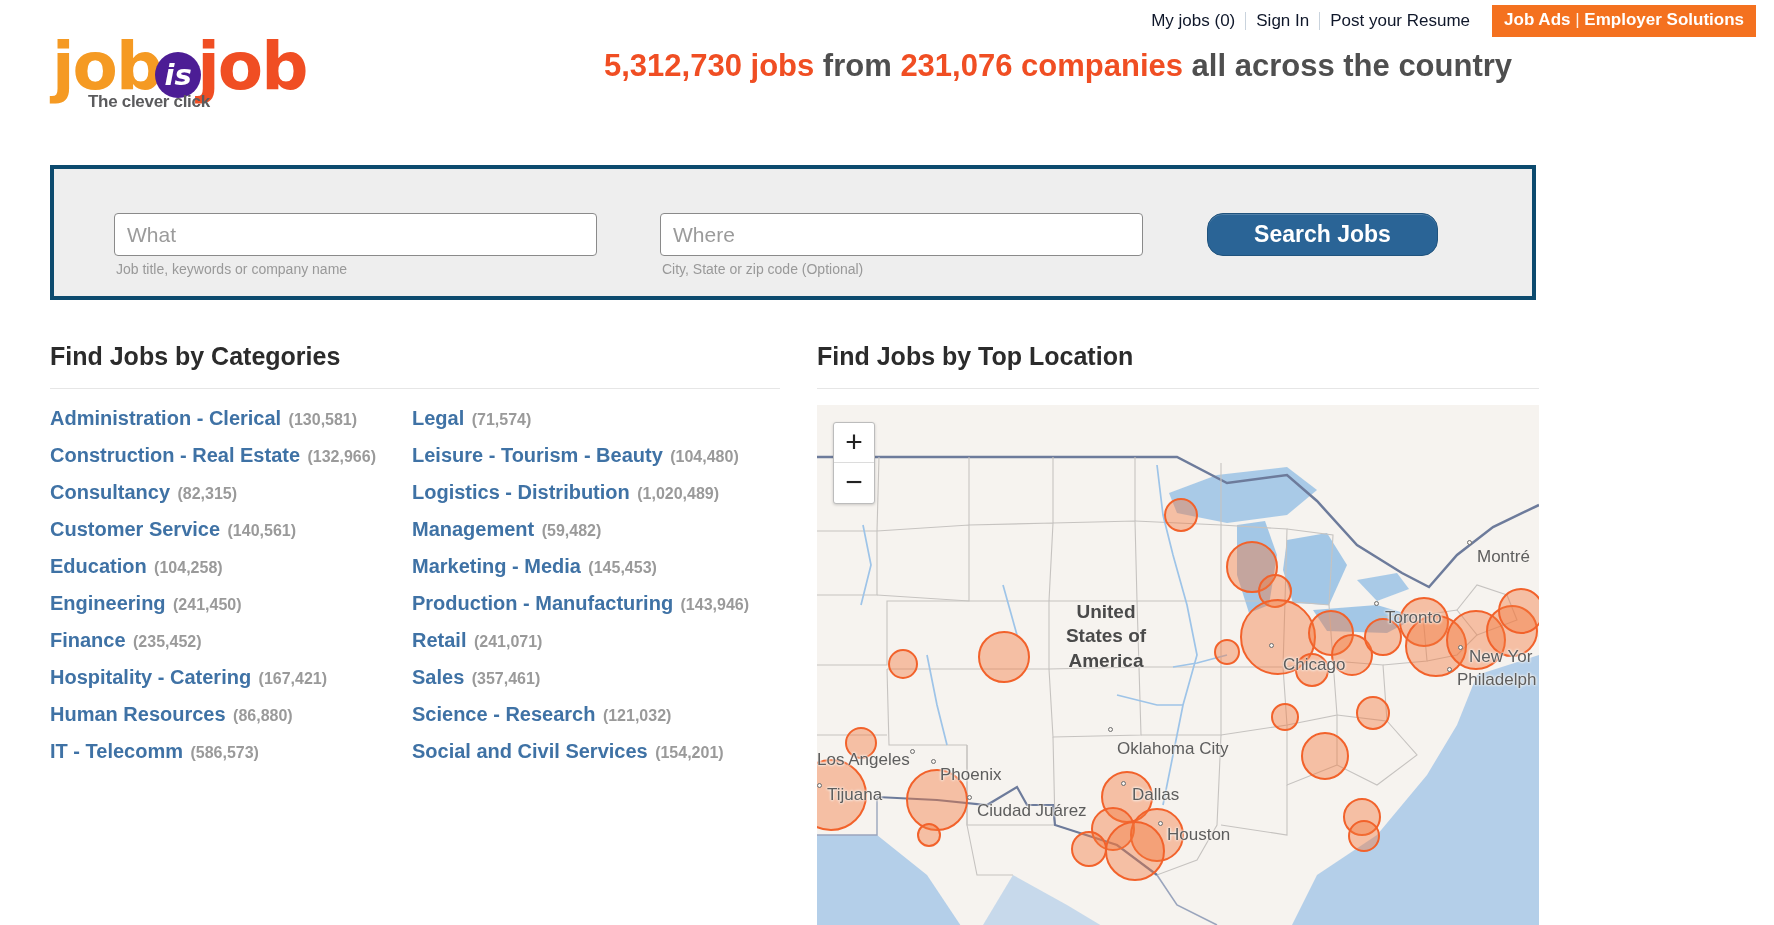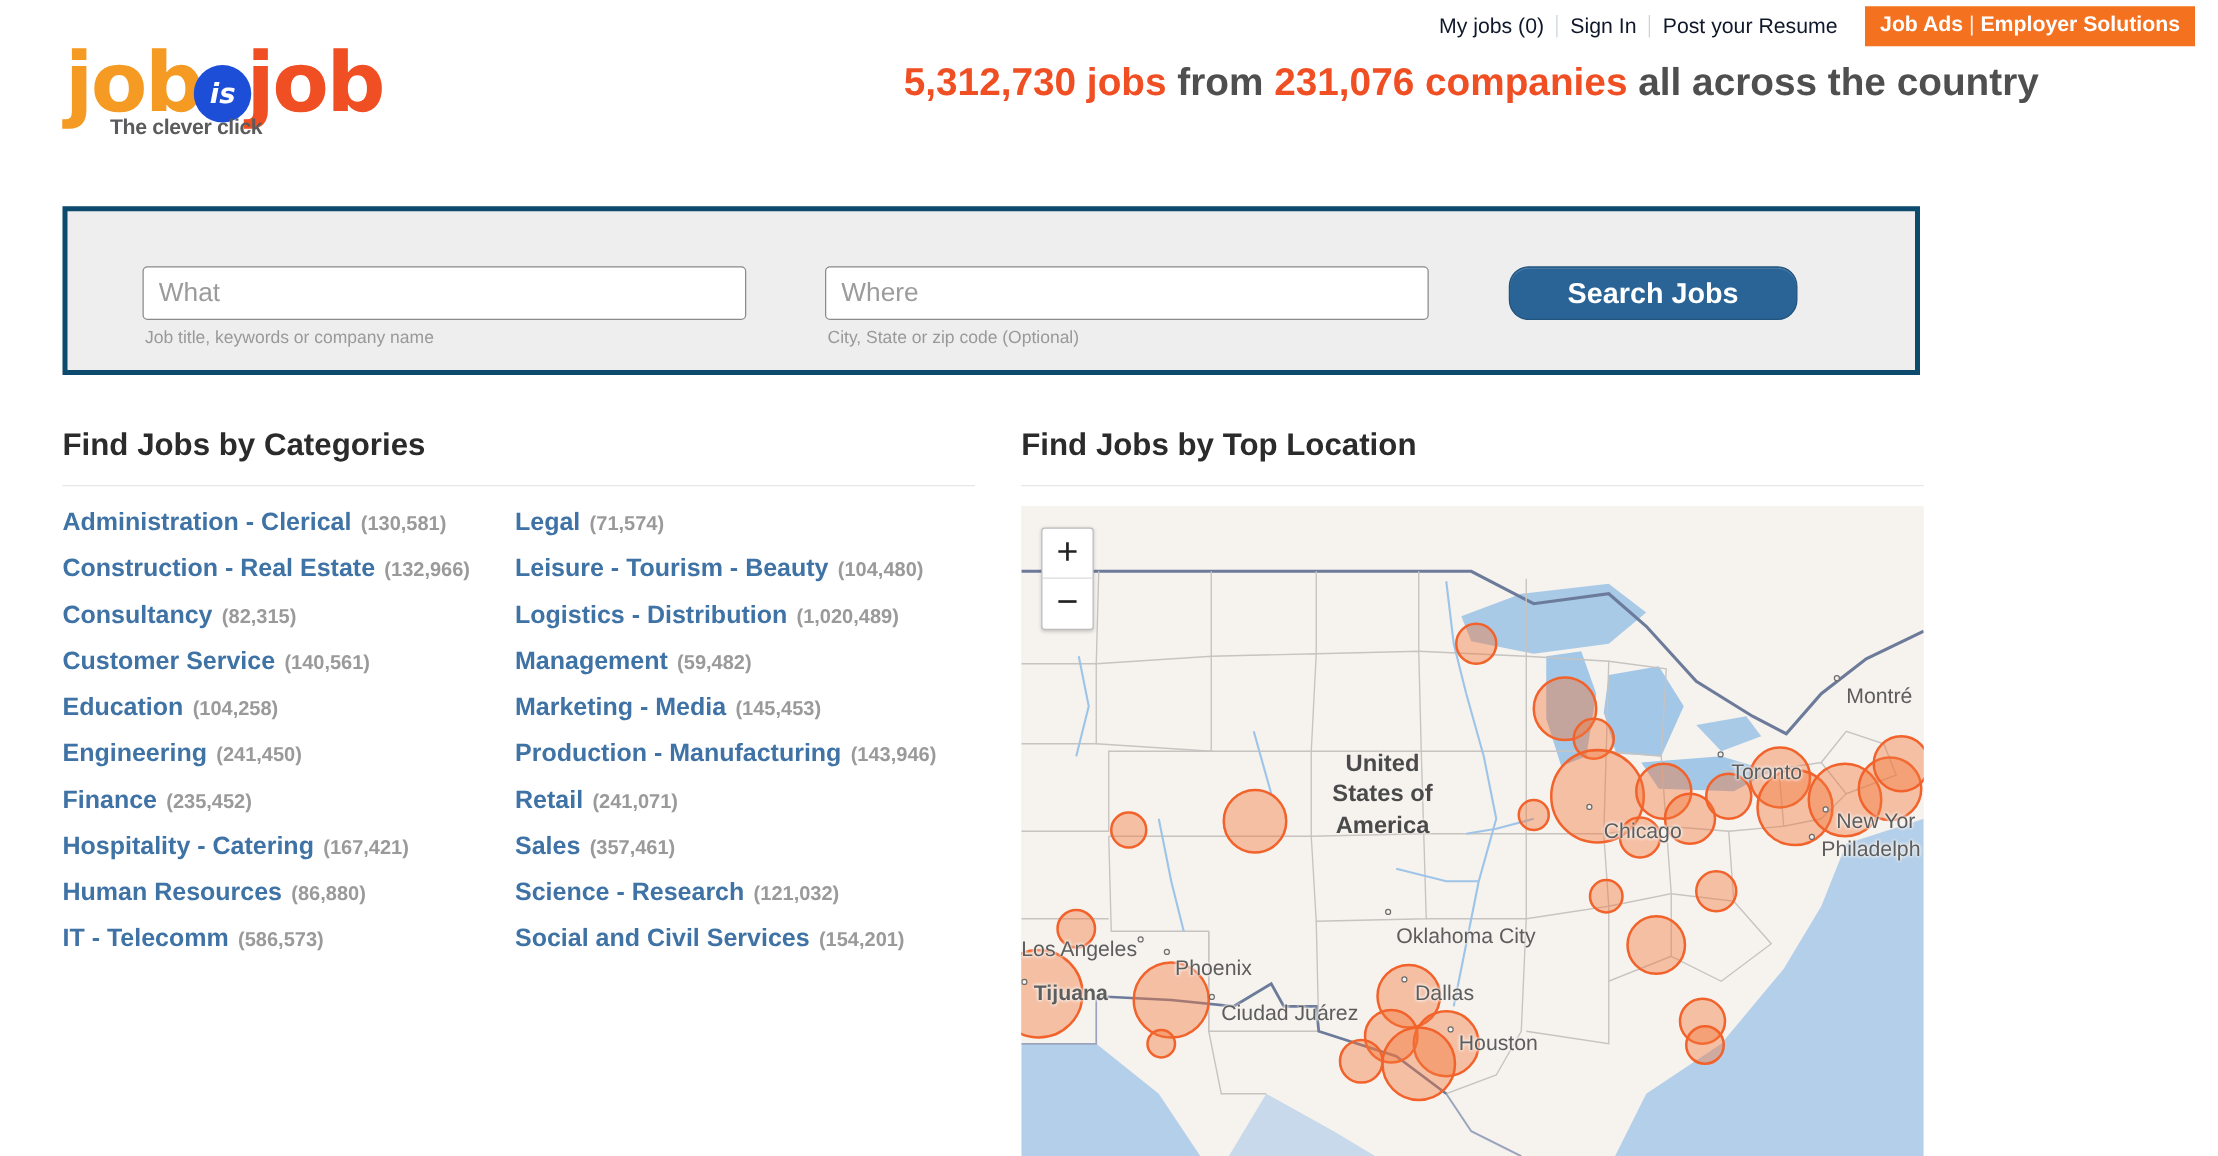--- a/index.html
+++ b/index.html
@@ -40,36 +40,36 @@
   .logo .word {
     font-family: "DejaVu Sans", sans-serif;
     font-size: 66px; font-weight: bold; letter-spacing: -2px;
     line-height: 1;
   }
   .logo-row { display: flex; align-items: center; }
   .logo .w1 { color: #f59a23; }
   .logo .w2 { color: #f04e23; }
   .logo .isdot {
     width: 46px; height: 46px; border-radius: 50%;
-    background: #1d4ed8; color: #fff;
+    background: #4c1d95; color: #fff;
     display: flex; align-items: center; justify-content: center;
-    font-size: 22px; font-weight: bold; font-style: italic;
+    font-size: 29px; font-weight: bold; font-style: italic;
     margin: 0 -4px 0 -6px; font-family: "DejaVu Sans", sans-serif;
     position: relative; top: 8px;
   }
   .tagline {
     position: absolute; left: 36px; top: 58px;
     font-size: 17px; font-weight: bold; color: #5b5b5d;
     font-family: "Liberation Sans", sans-serif; letter-spacing: -.3px;
   }
 
   
   .headline {
     position: absolute; left: 604px; top: 48px; right: 24px;
-    text-align: center;
+    text-align: left;
     font-size: 31px; font-weight: bold; color: #4f4f4f;
     font-family: "Liberation Sans", sans-serif;
     white-space: nowrap;
   }
   .headline .num { color: #f04e23; }
 
   
   .searchbar {
     position: absolute; left: 50px; top: 165px;
     width: 1486px; height: 135px;
@@ -370,21 +370,21 @@
           <div class="citylabel" style="left: 640px; top: 265px;">Philadelph</div>
           <div class="citydot" style="left: 291px; top: 322px;"></div>
           <div class="citylabel" style="left: 300px; top: 334px;">Oklahoma City</div>
           <div class="citydot" style="left: 304px; top: 376px;"></div>
           <div class="citylabel" style="left: 315px; top: 380px;">Dallas</div>
           <div class="citydot" style="left: 114px; top: 354px;"></div>
           <div class="citylabel" style="left: 123px; top: 360px;">Phoenix</div>
           <div class="citydot" style="left: 93px; top: 344px;"></div>
           <div class="citylabel" style="left: 0px; top: 345px;">Los Angeles</div>
           <div class="citydot" style="left: 0px; top: 378px;"></div>
-          <div class="citylabel" style="left: 10px; top: 380px; font-weight: bold;">Tijuana</div>
+          <div class="citylabel" style="left: 10px; top: 380px;">Tijuana</div>
           <div class="citydot" style="left: 150px; top: 390px;"></div>
           <div class="citylabel" style="left: 160px; top: 396px;">Ciudad Juárez</div>
           <div class="citydot" style="left: 341px; top: 416px;"></div>
           <div class="citylabel" style="left: 350px; top: 420px;">Houston</div>
         </div>
     </div>
   </div>
 
 </div>
 

